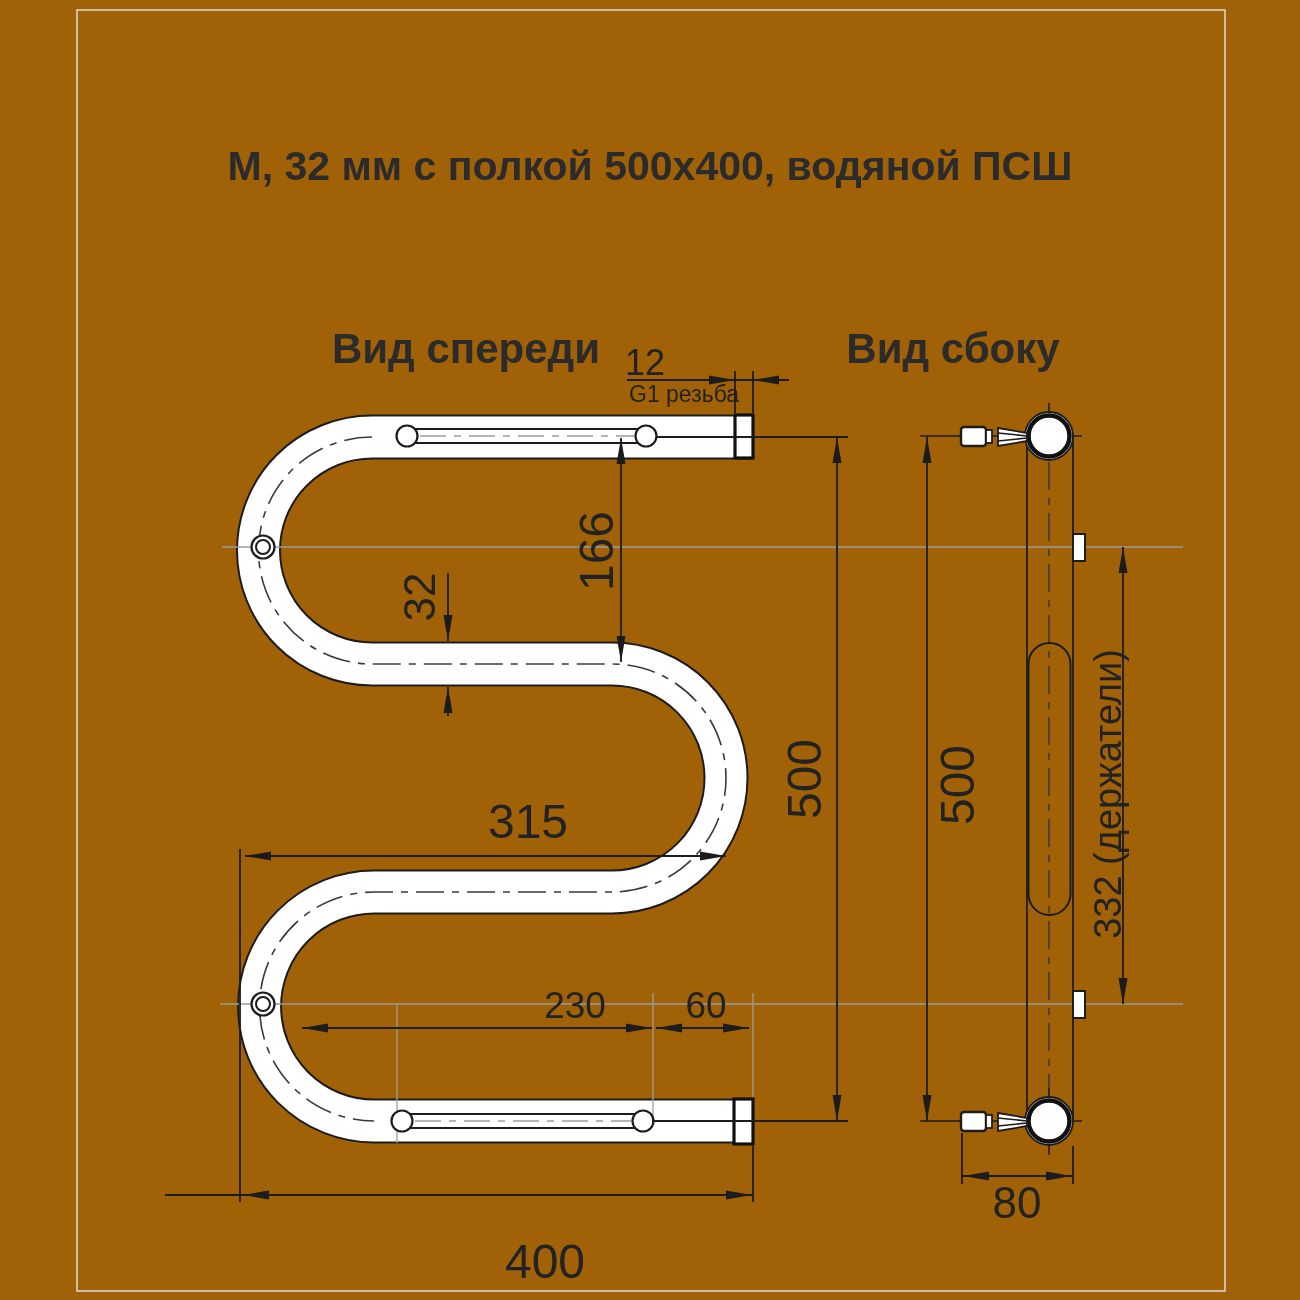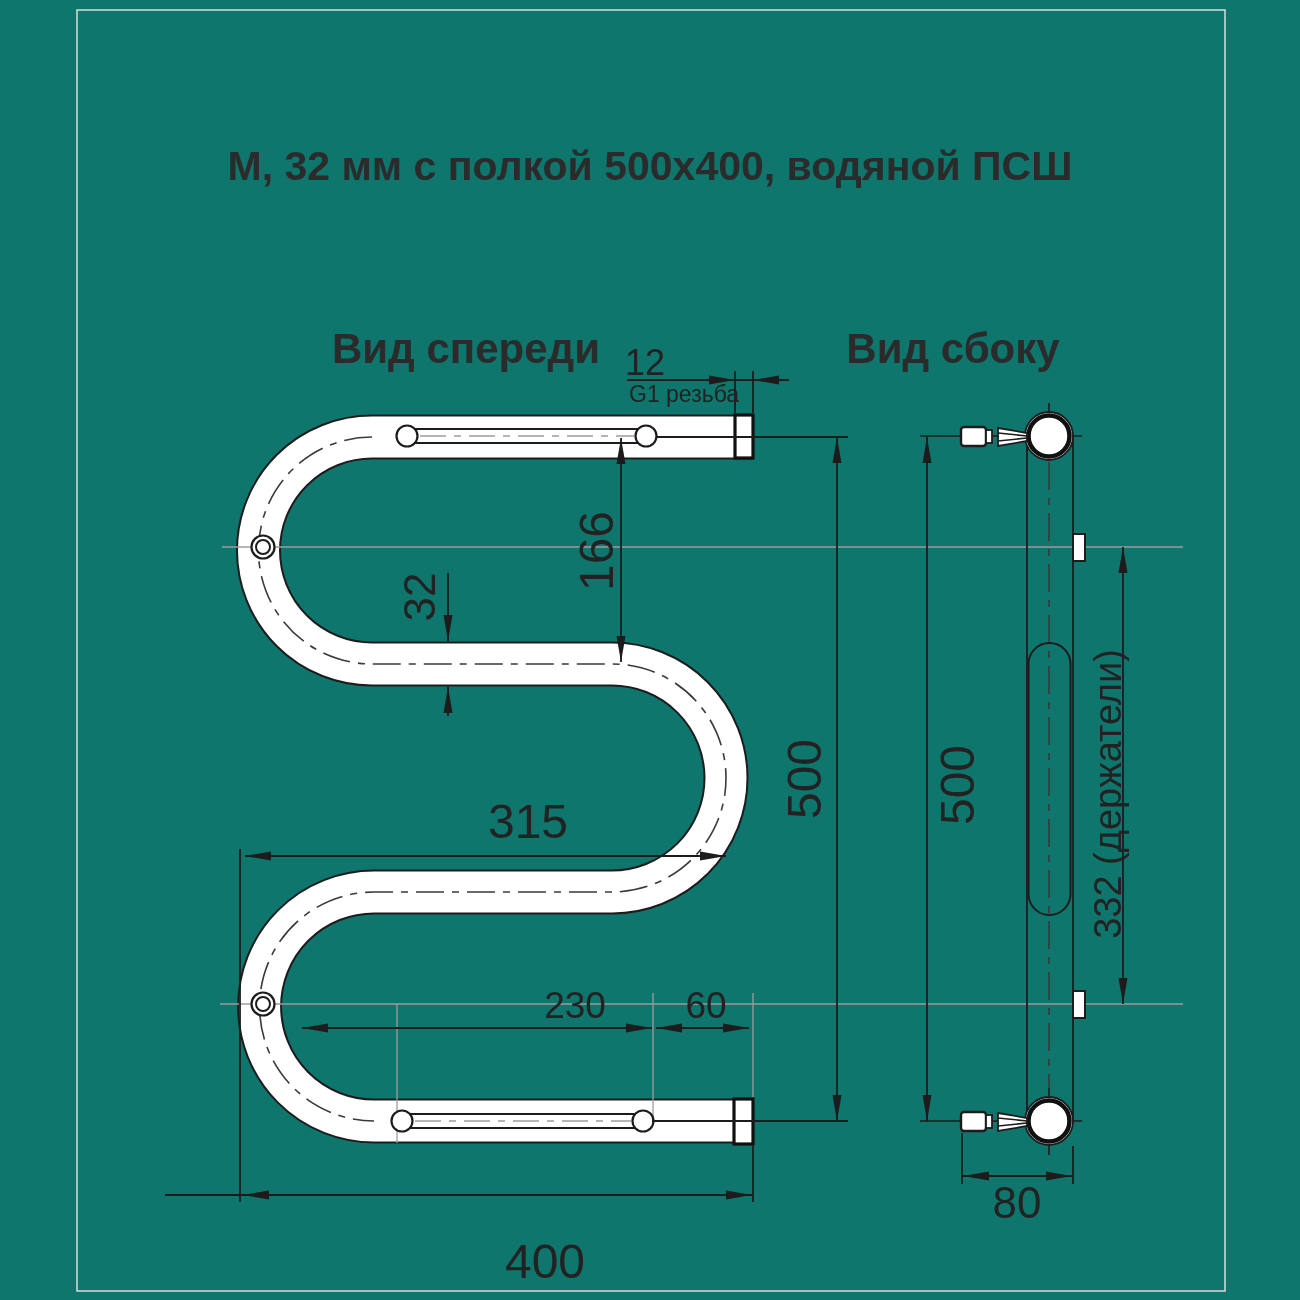--- a/index.html
+++ b/index.html
@@ -1,16 +1,16 @@
 <!DOCTYPE html>
 <html><head>
 <meta charset="utf-8">
 <style>
   html,body{margin:0;padding:0;background:#fff;}
-  #stage{position:relative;width:1300px;height:1300px;background:#0f766e;overflow:hidden;
+  #stage{position:relative;width:1300px;height:1300px;background:#a16207;overflow:hidden;
          font-family:"Liberation Sans", sans-serif;}
   svg{display:block}
   .ttl{font:bold 41px "Liberation Sans",sans-serif;fill:#2b2b2b;}
   .vlbl{font:bold 42px "Liberation Sans",sans-serif;fill:#2b2b2b;}
   .dim48{font:400 48px "Liberation Sans",sans-serif;fill:#222;}
   .dim44{font:400 44px "Liberation Sans",sans-serif;fill:#222;}
   .dim37{font:400 37px "Liberation Sans",sans-serif;fill:#222;}
   .dim36{font:400 36px "Liberation Sans",sans-serif;fill:#222;}
   .dim38{font:400 38px "Liberation Sans",sans-serif;fill:#222;}
   .note{font:400 23px "Liberation Sans",sans-serif;fill:#222;}

